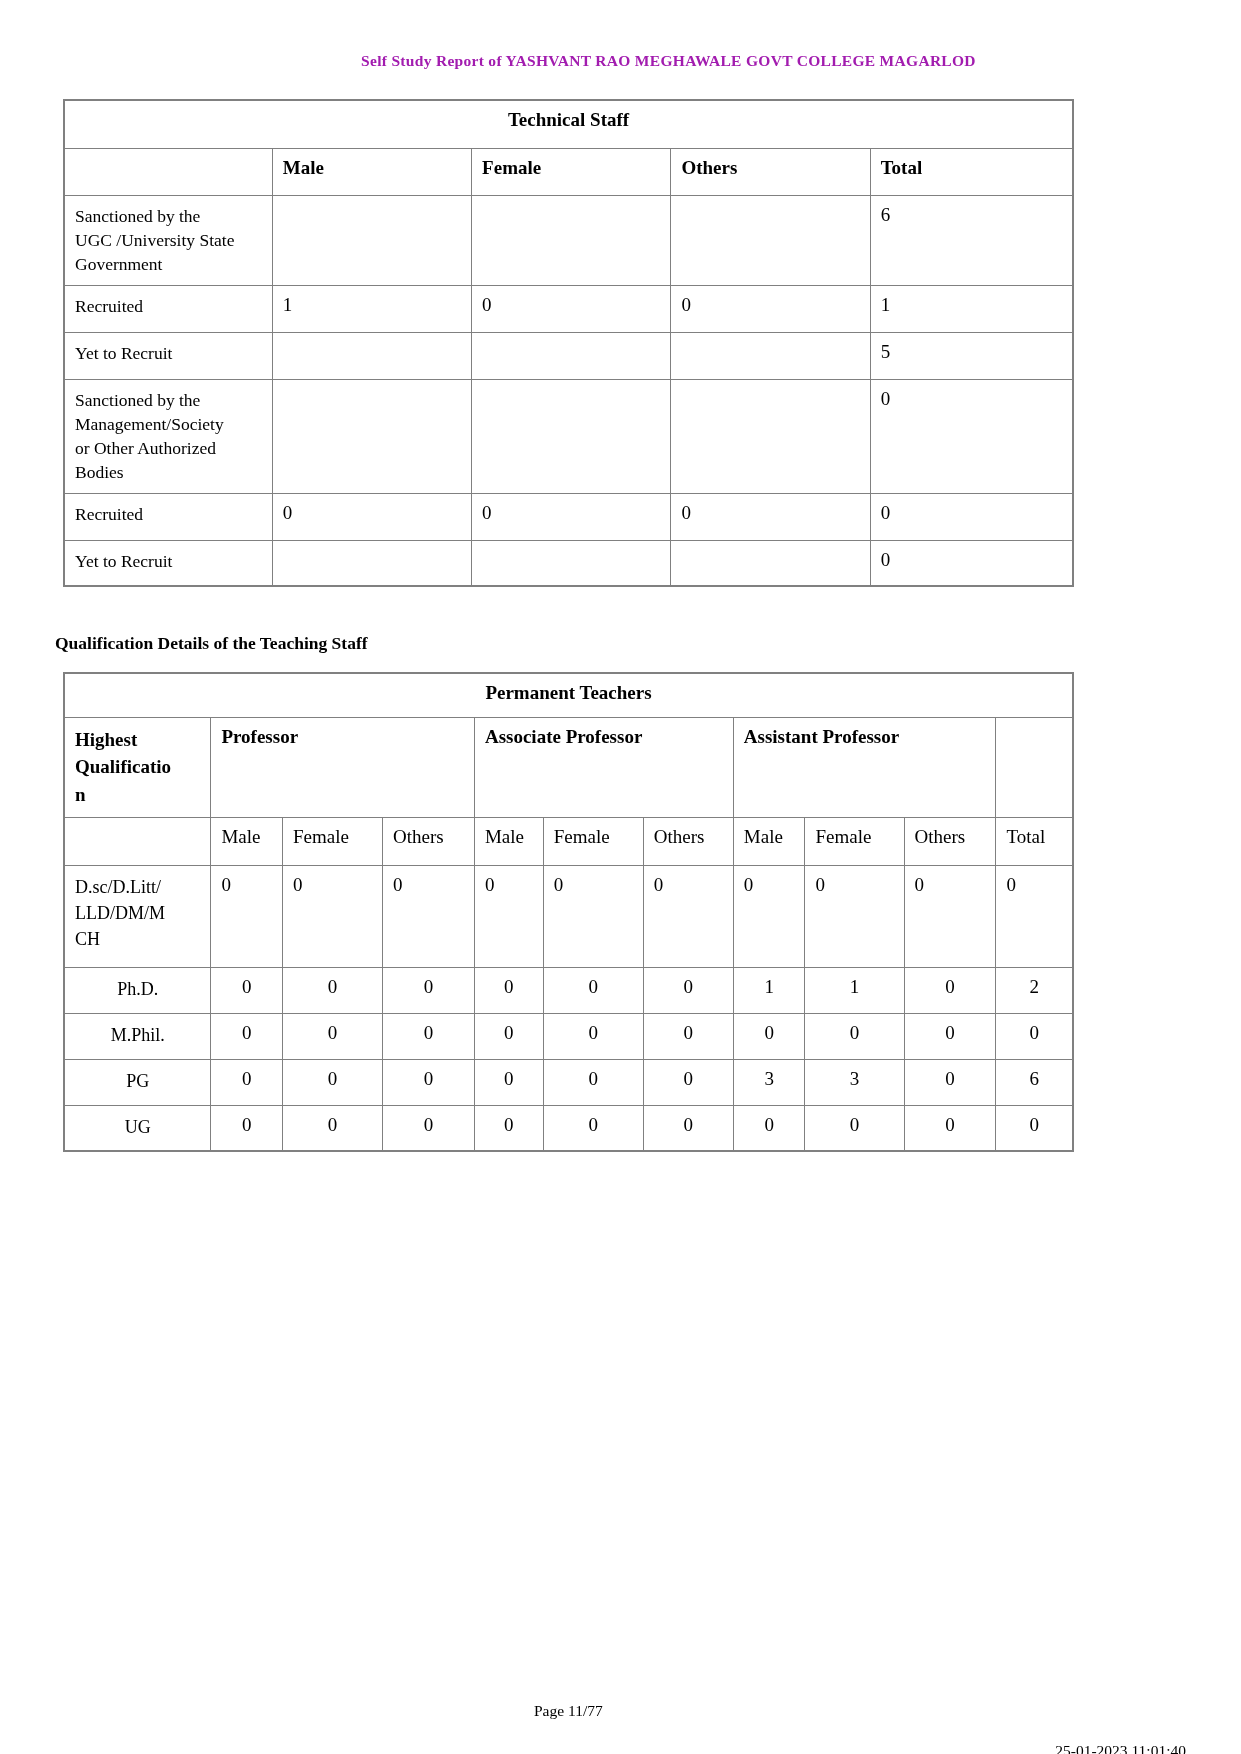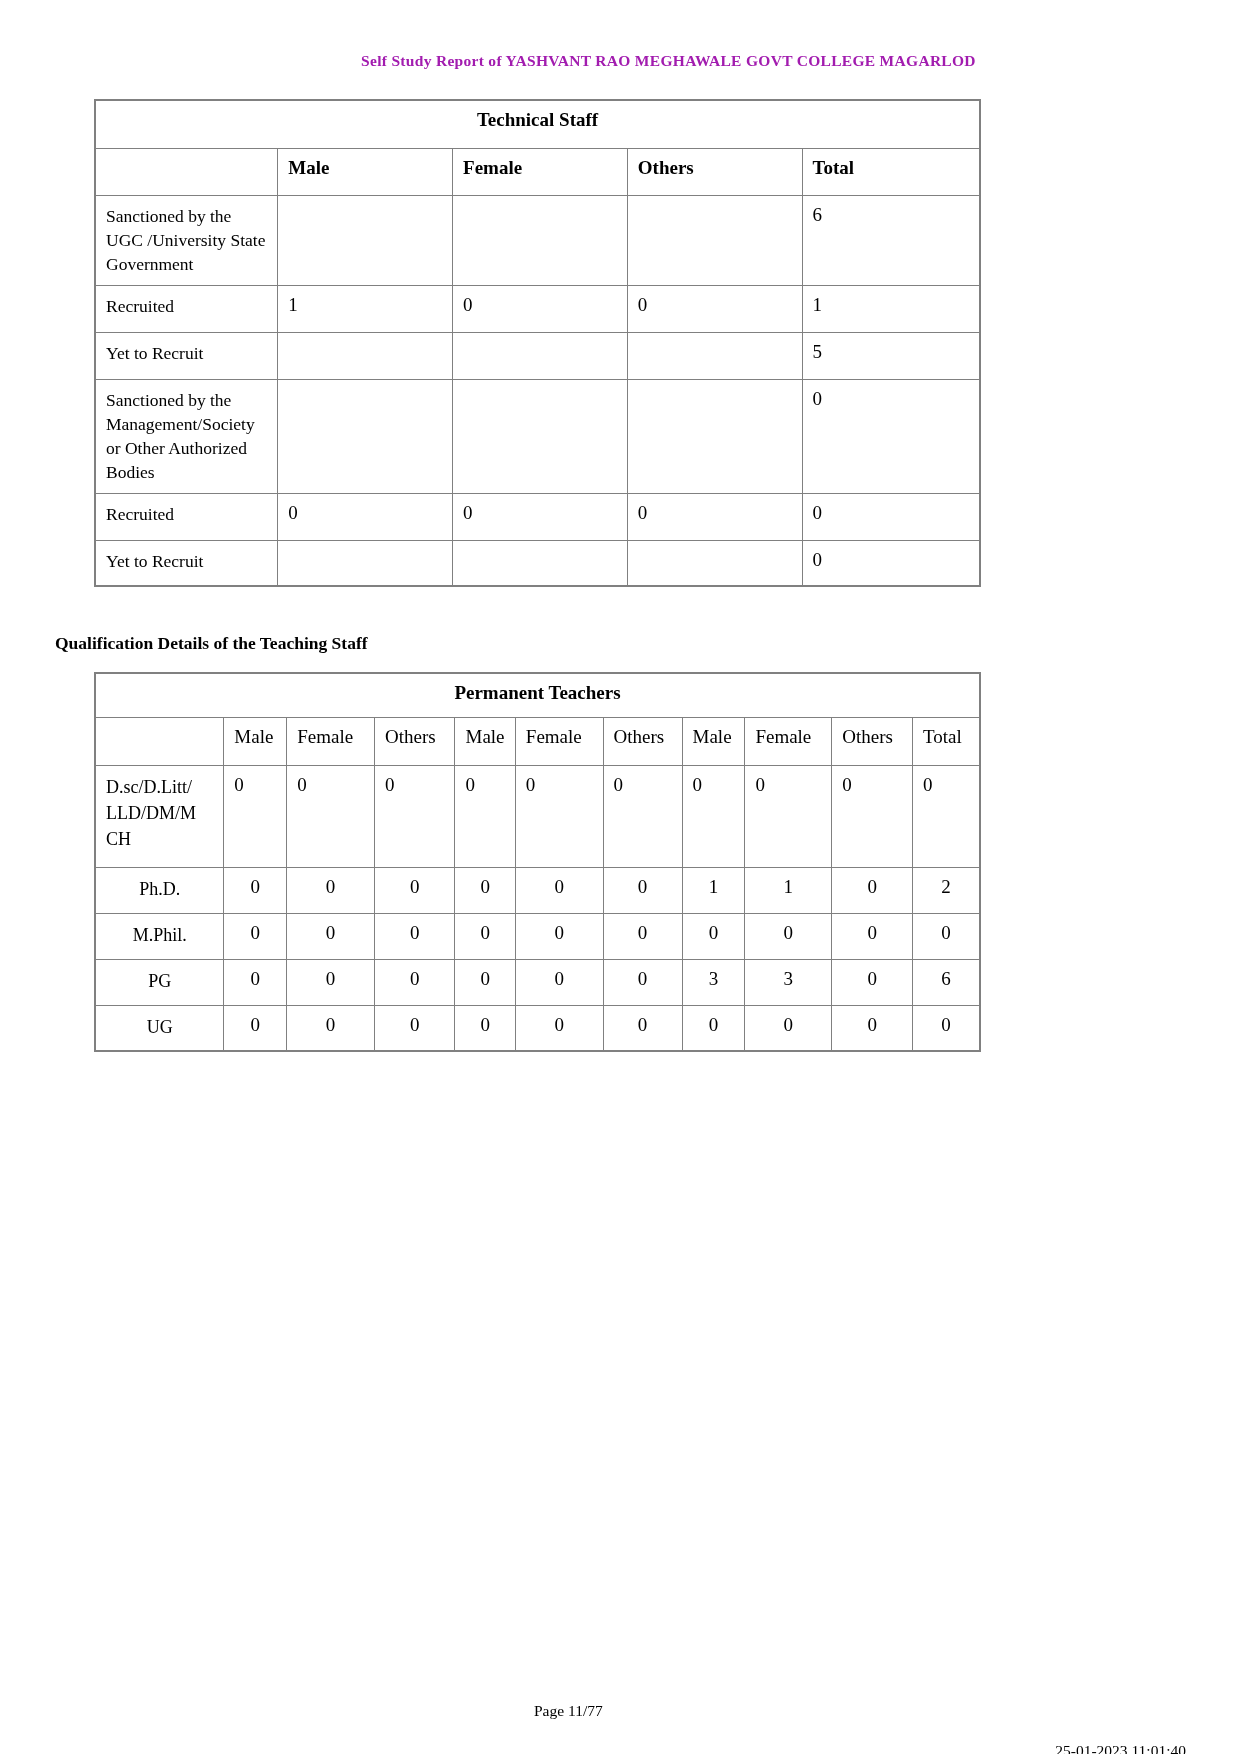--- a/index.html
+++ b/index.html
@@ -15,22 +15,22 @@
     padding-left: 96px;
     text-align: center;
     font-weight: bold;
     font-size: 15.5px;
     letter-spacing: 0.3px;
     color: #a21caf;
   }
   table.tbl {
     border-collapse: collapse;
     table-layout: fixed;
-    margin-left: 94px;
-    width: 887px;
+    margin-left: 63px;
+    width: 1011px;
     border: 2px solid #808080;
   }
   table.tbl td {
     border: 1px solid #808080;
     vertical-align: top;
     padding: 8px 10px;
     font-size: 19px;
     box-sizing: border-box;
     overflow: hidden;
   }
@@ -165,20 +165,29 @@
       <col style="width:8.92%">
     <col style="width:7.10%">
       <col style="width:9.83%">
       <col style="width:9.10%">
     <col style="width:7.63%">
   </colgroup>
   <tbody>
     <tr class="title-row">
       <td colspan="11" class="tbl-title">Permanent Teachers</td>
     </tr>
+    <tr class="ghead-row">
+      <td class="qual-hd">Highest
+Qualificatio
+n</td>
+      <td colspan="3">Professor</td>
+      <td colspan="3">Associate Professor</td>
+      <td colspan="3">Assistant Professor</td>
+      <td></td>
+    </tr>
     <tr class="subhead-row">
       <td></td>
       <td>Male</td>
       <td>Female</td>
       <td>Others</td>
       <td>Male</td>
       <td>Female</td>
       <td>Others</td>
       <td>Male</td>
       <td>Female</td>

